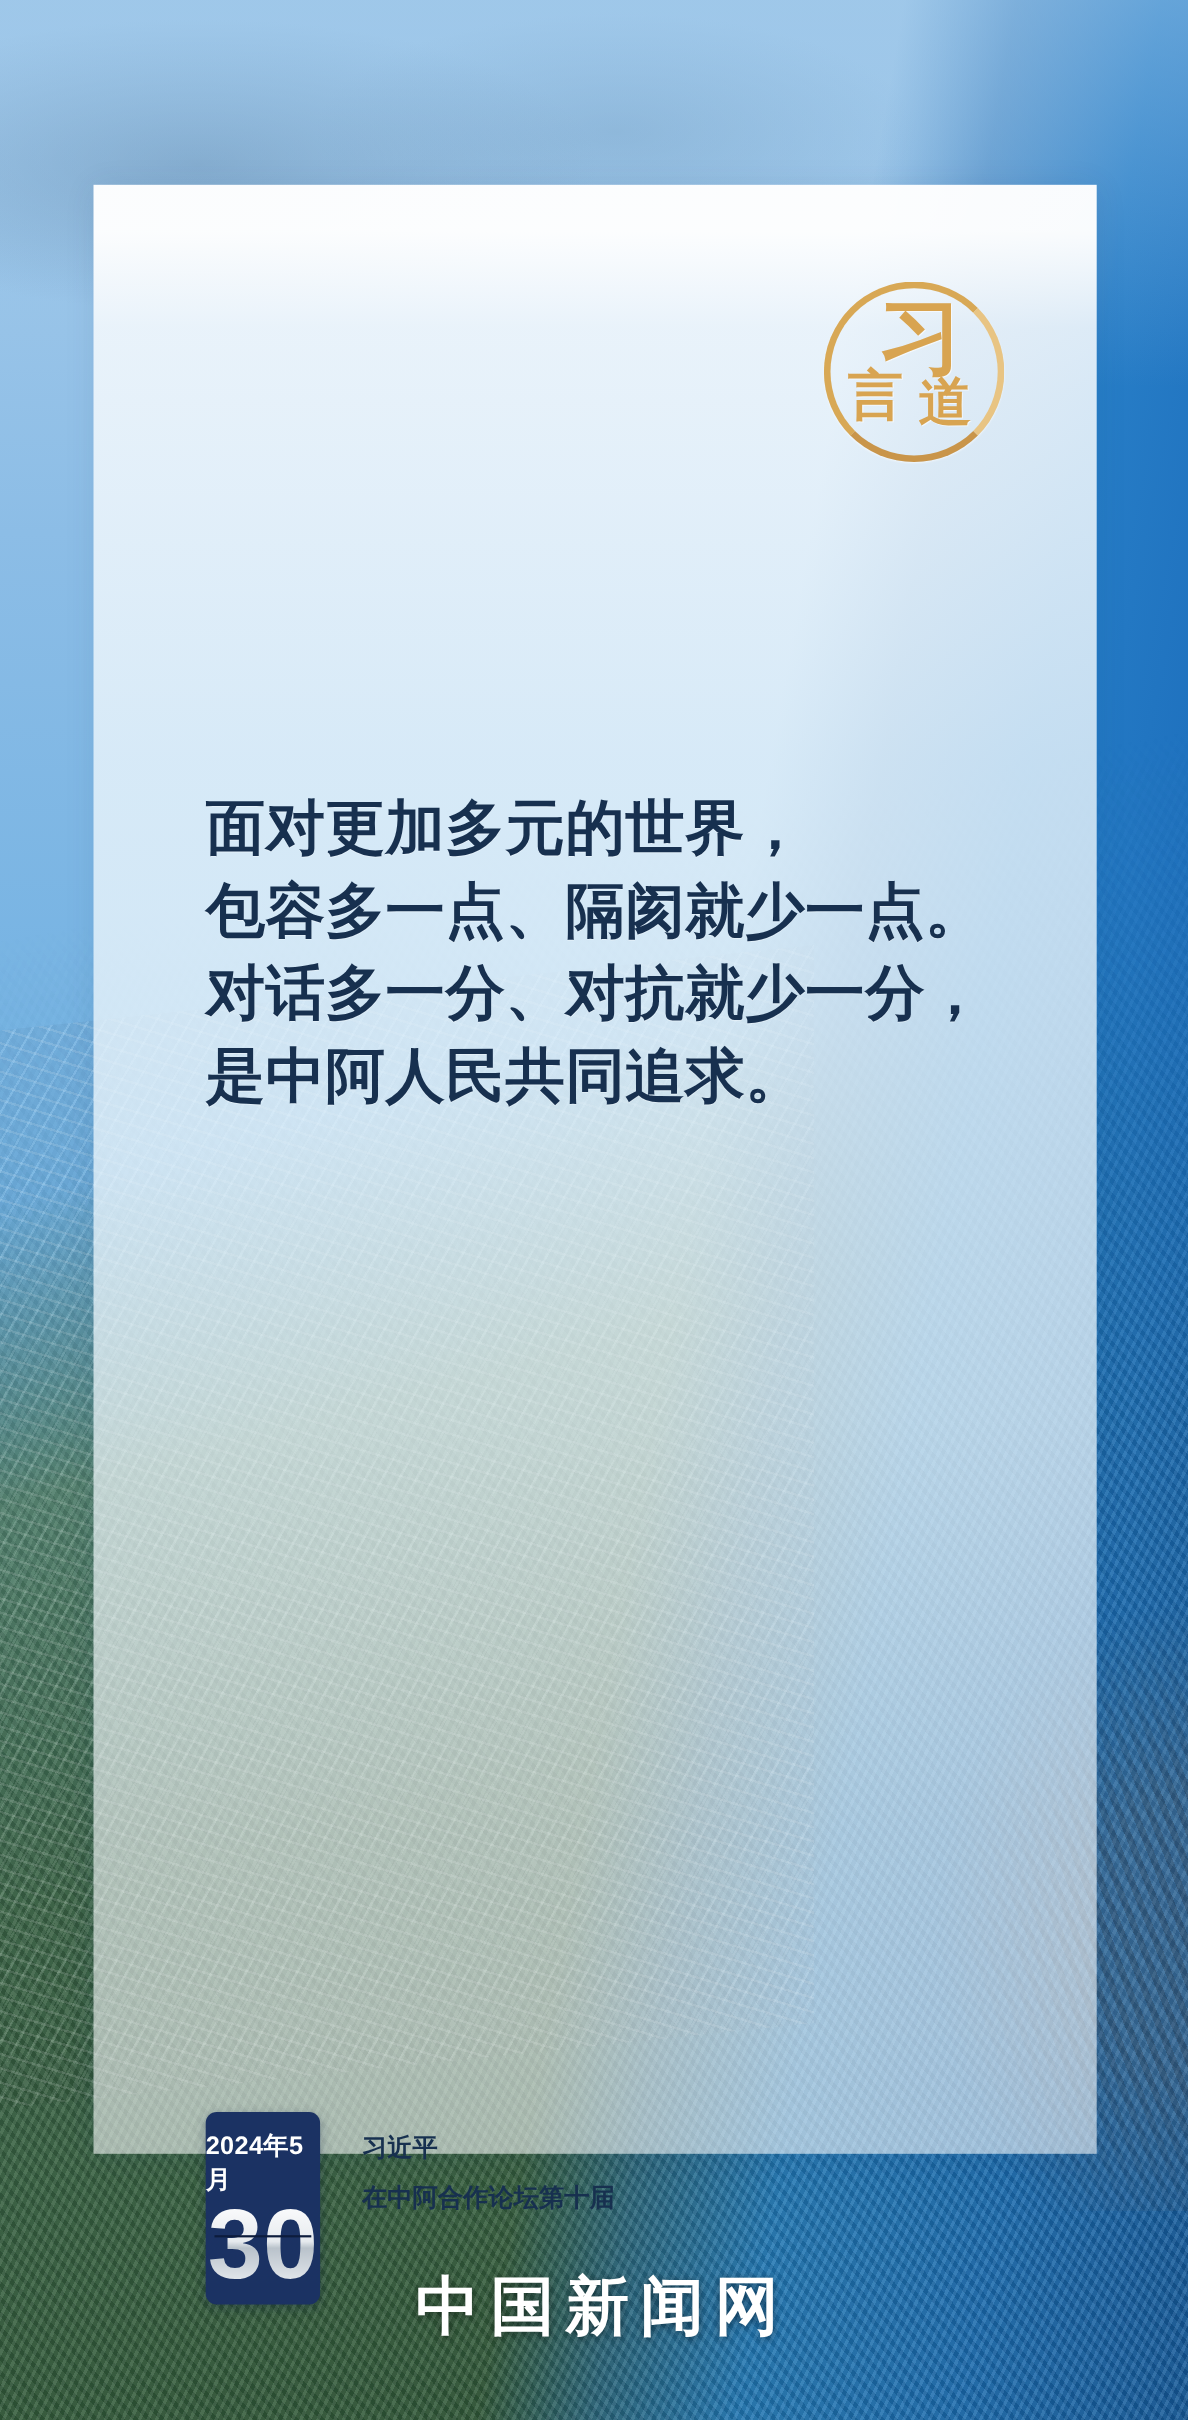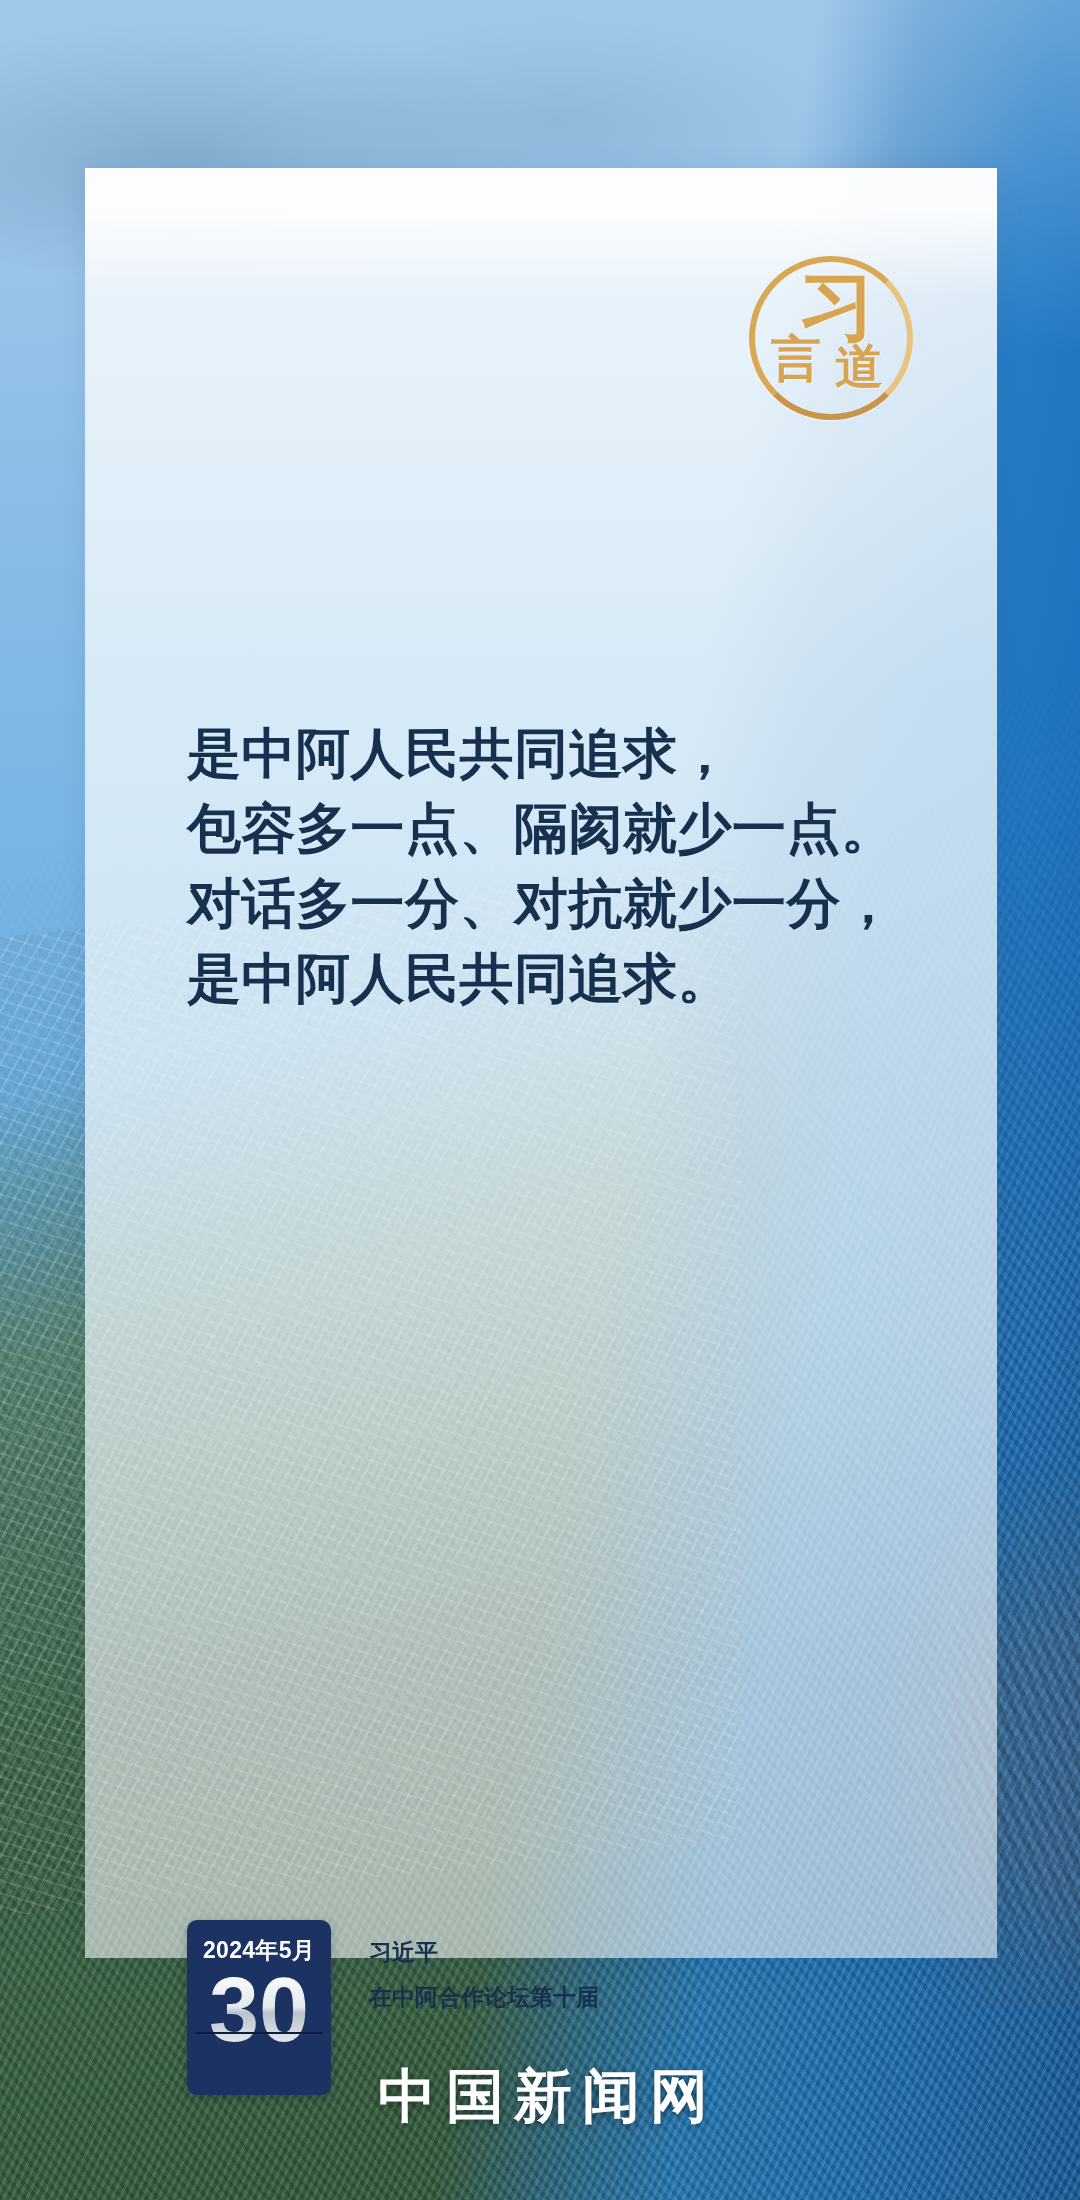--- a/index.html
+++ b/index.html
@@ -117,21 +117,21 @@
     white-space:nowrap;
     text-shadow:0 1px 0 rgba(255,255,255,.35);
   }
 
   
   .footer {
     position:absolute; left:102px; top:1752px;
     display:flex; align-items:flex-start; gap:38px;
   }
   .date-chip {
-    width:144px; height:175px; border-radius:10px;
+    width:104px; height:175px; border-radius:10px;
     background:#1b3263;
     display:flex; flex-direction:column; align-items:center;
     padding-top:15px;
     position:relative;
     box-shadow:0 3px 10px rgba(10,25,60,.28);
   }
   .date-ym {
     color:#ffffff; font-size:23px; font-weight:700; letter-spacing:.3px;
   }
   .date-day {
@@ -180,21 +180,21 @@
   <div class="card">
 
     <div class="seal">
       <div class="seal-ring"></div>
       <span class="seal-ch seal-xi">习</span>
       <span class="seal-ch seal-yan">言</span>
       <span class="seal-ch seal-dao">道</span>
     </div>
 
     <div class="quote">
-      <div class="quote-line">是中阿人民共同追求，</div>
+      <div class="quote-line">面对更加多元的世界，</div>
       <div class="quote-line">包容多一点、隔阂就少一点。</div>
       <div class="quote-line">对话多一分、对抗就少一分，</div>
       <div class="quote-line">是中阿人民共同追求。</div>
     </div>
 
     <div class="footer">
       <div class="date-chip">
         <div class="date-ym">2024年5月</div>
         <div class="date-day">30</div>
         <div class="date-split"></div>

